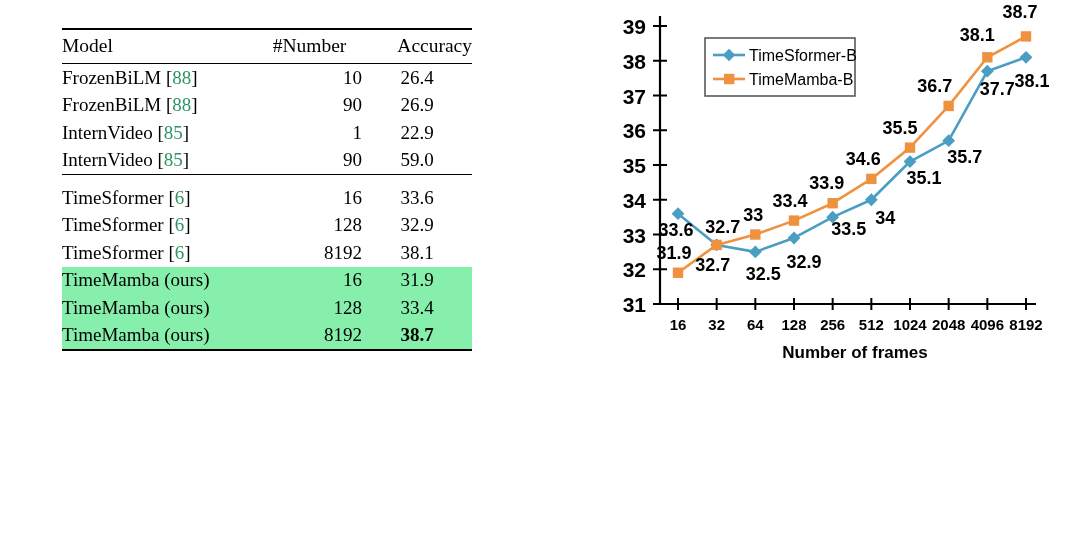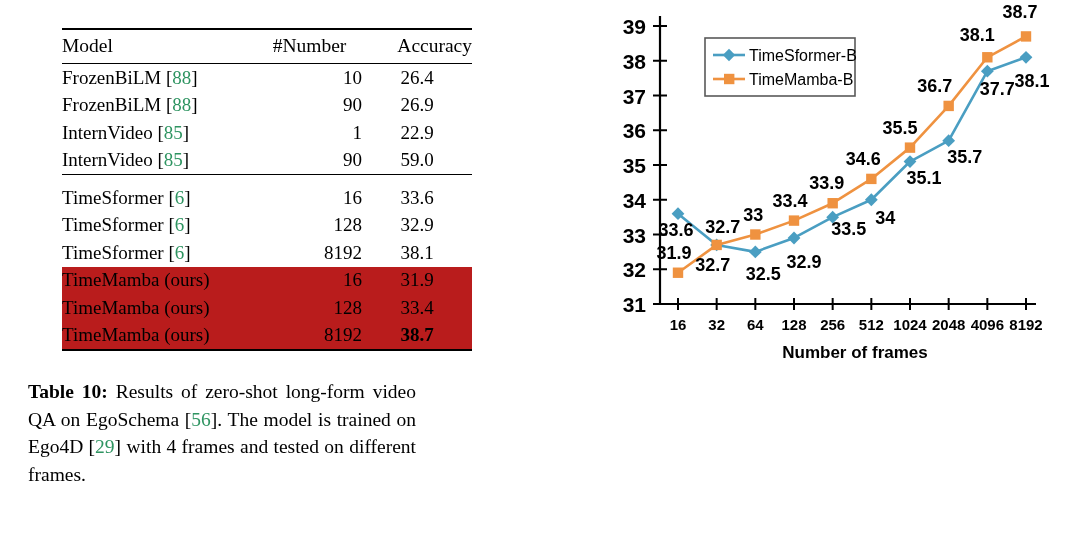--- a/index.html
+++ b/index.html
@@ -22,21 +22,21 @@
   .rule-mid{border-top:1.1px solid #000;}
   .rule-bot{border-bottom:2.6px solid #000;}
   tr.hdr th{font-weight:normal;font-size:19.5px;padding:5px 0 6px 0;}
   tr.hdr th.c-model{text-align:left;}
   tr.hdr th.c-frame{text-align:center;width:105px;}
   tr.hdr th.c-acc{text-align:right;width:110px;}
   tr.drow td{padding:1.6px 0;font-size:19px;line-height:1.28;}
   tr.drow td.c-model{text-align:left;white-space:nowrap;}
   tr.drow td.c-frame{text-align:right;}
   tr.drow td.c-acc{text-align:center;}
-  tr.shaded td{background:#b91c1c;}
+  tr.shaded td{background:#86efac;}
   .cite{color:#2e9461;}
   .bold{font-weight:bold;}
   .spacer-row td{height:9px;padding:0;}
 
   .caption{
     position:absolute;
     font-size:19.5px;
     line-height:1.42;
     text-align:justify;
     text-justify:inter-word;
@@ -116,23 +116,20 @@
             </tr>
             <tr class="drow shaded rule-bot">
               <td class="c-model">TimeMamba (ours)</td>
               <td class="c-frame">8192</td>
               <td class="c-acc bold">38.7</td>
             </tr>
           </tbody>
       </table>
     </div>
 
-    <div class="caption" id="table-caption">
-      <b>Table 10:</b><span> Results of zero-shot long-form video QA on EgoSchema [</span><span class="cite">56</span><span>]. The model is trained on Ego4D [</span><span class="cite">29</span><span>] with 4 frames and tested on different frames.</span>
-    </div>
   </div>
 
   <div class="chart-panel">
     <div class="chart-area">
       <svg class="chart-svg" id="chart-svg" width="550" height="372" viewBox="0 0 550 372">
           <line x1="130" y1="16" x2="130" y2="304" stroke="#000" stroke-width="2.2"></line>
           <line x1="130" y1="304" x2="506" y2="304" stroke="#000" stroke-width="2.2"></line>
           <line x1="123" y1="304" x2="137" y2="304" stroke="#000" stroke-width="2"></line>
           <text x="116" y="312" text-anchor="end" font-size="21" font-weight="bold" fill="#000" class="sans">31</text>
           <line x1="123" y1="269.25" x2="137" y2="269.25" stroke="#000" stroke-width="2"></line>

